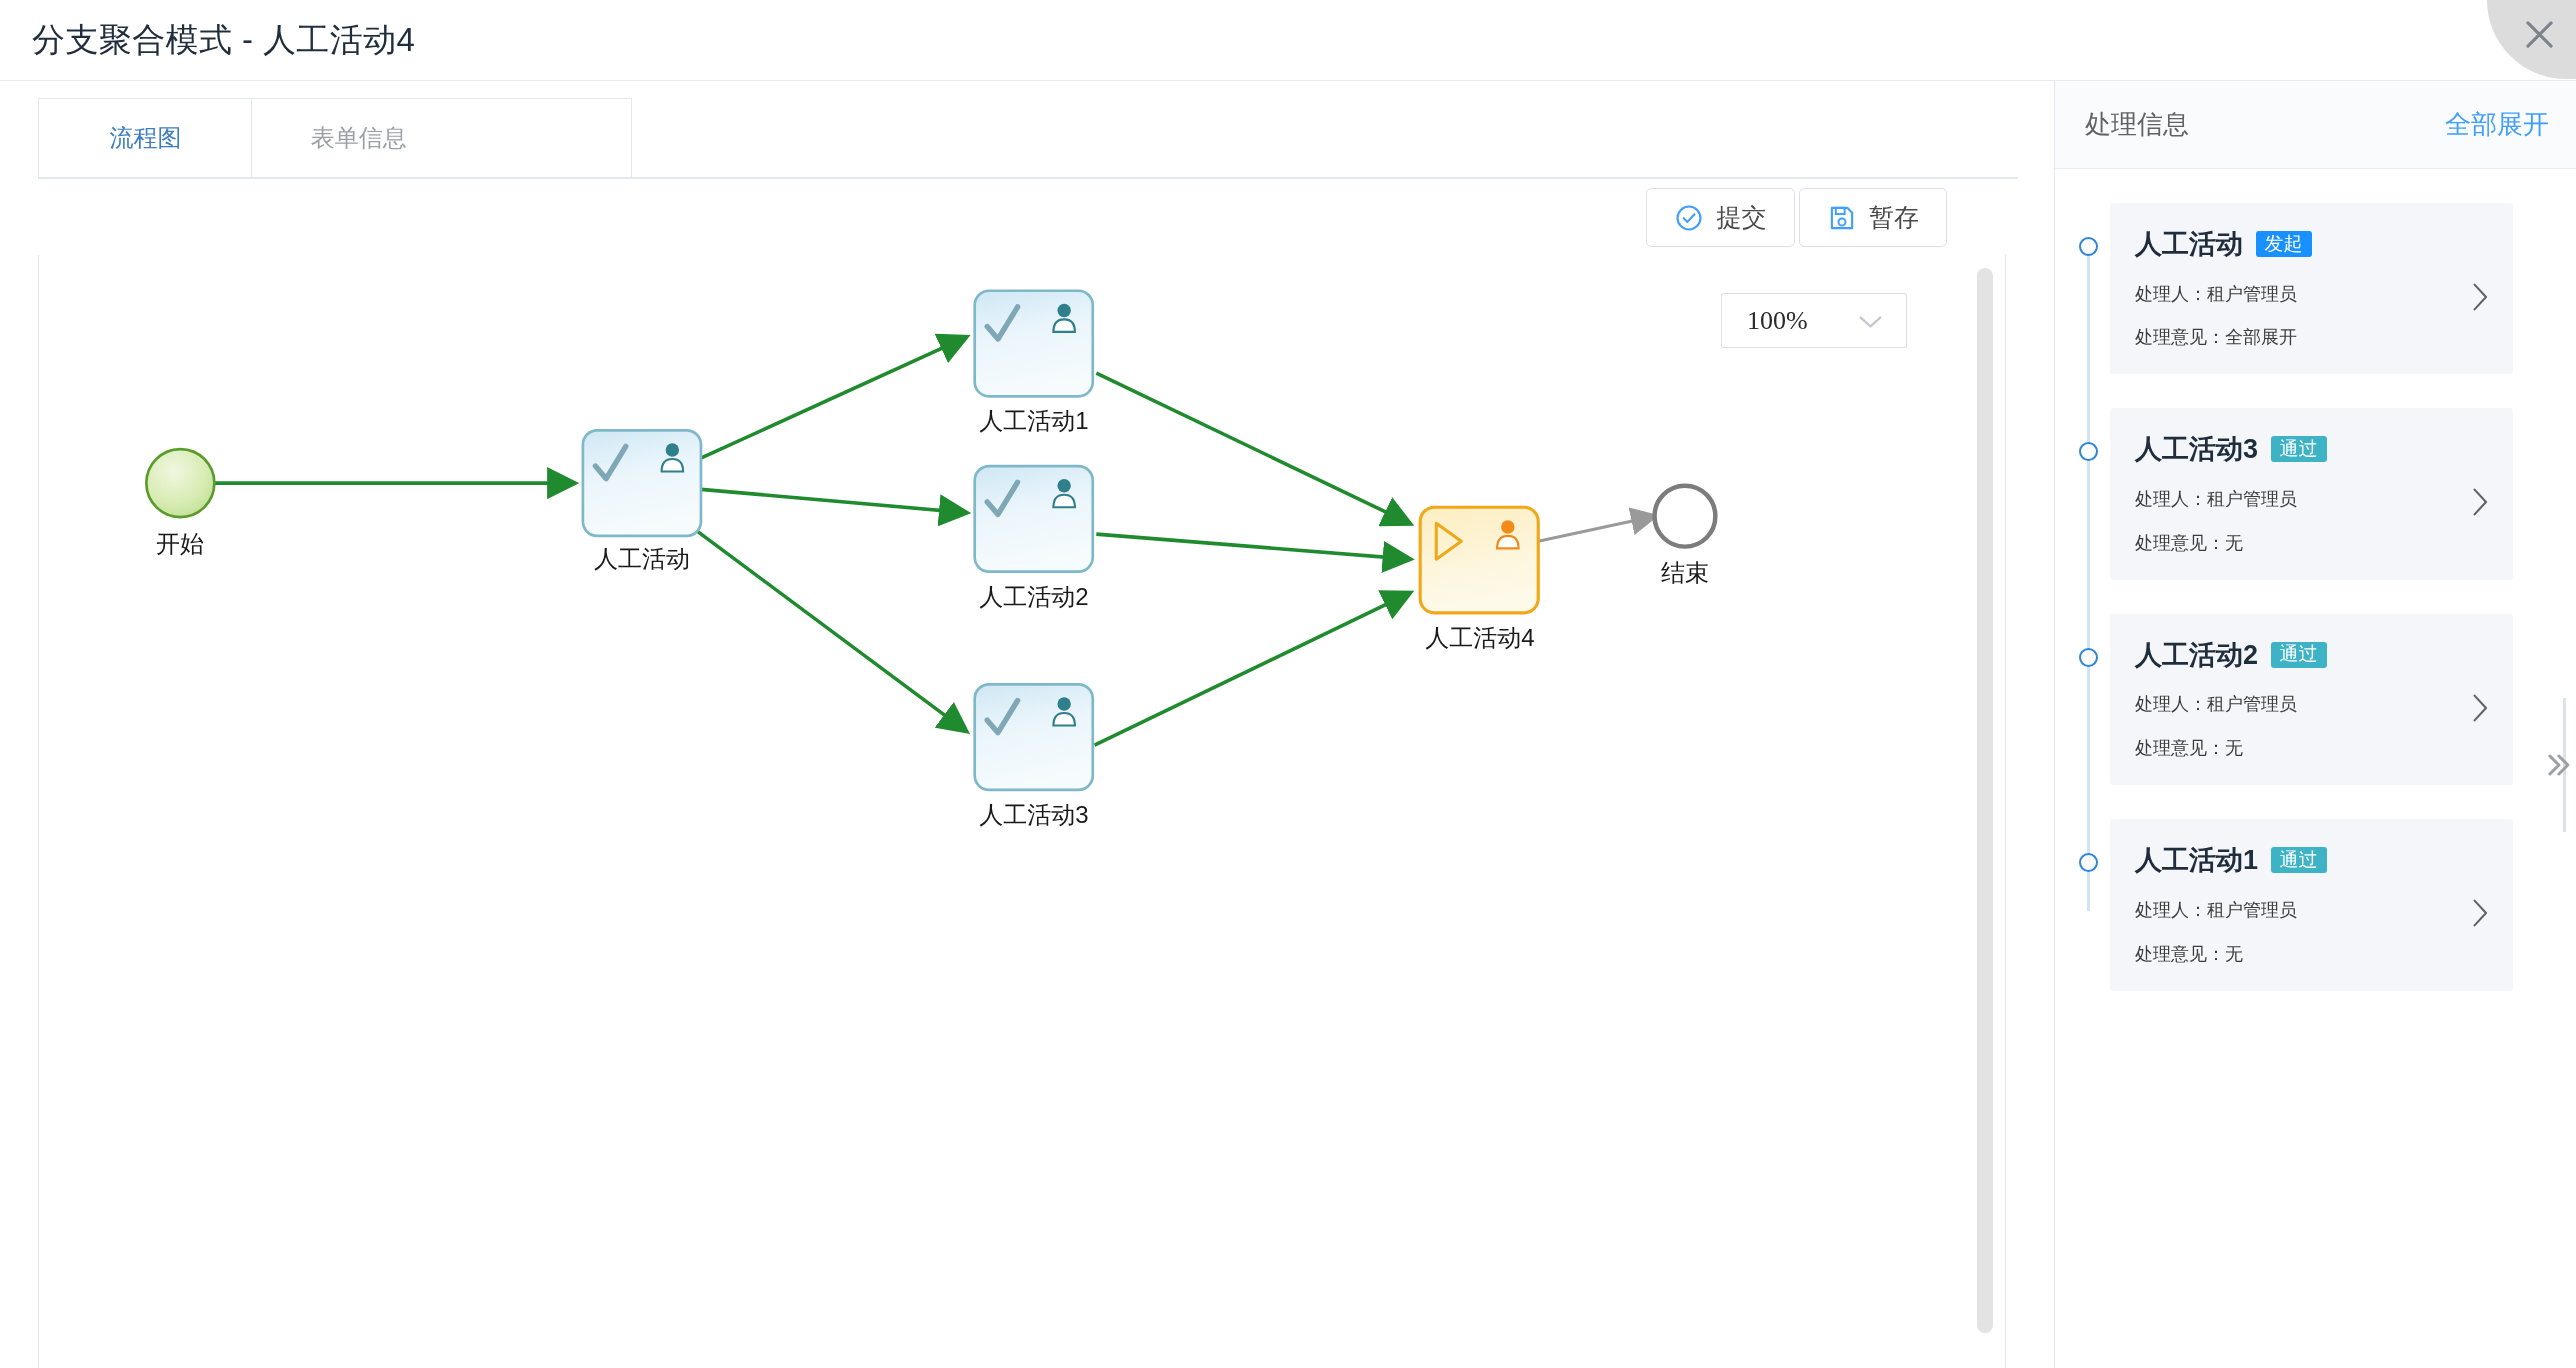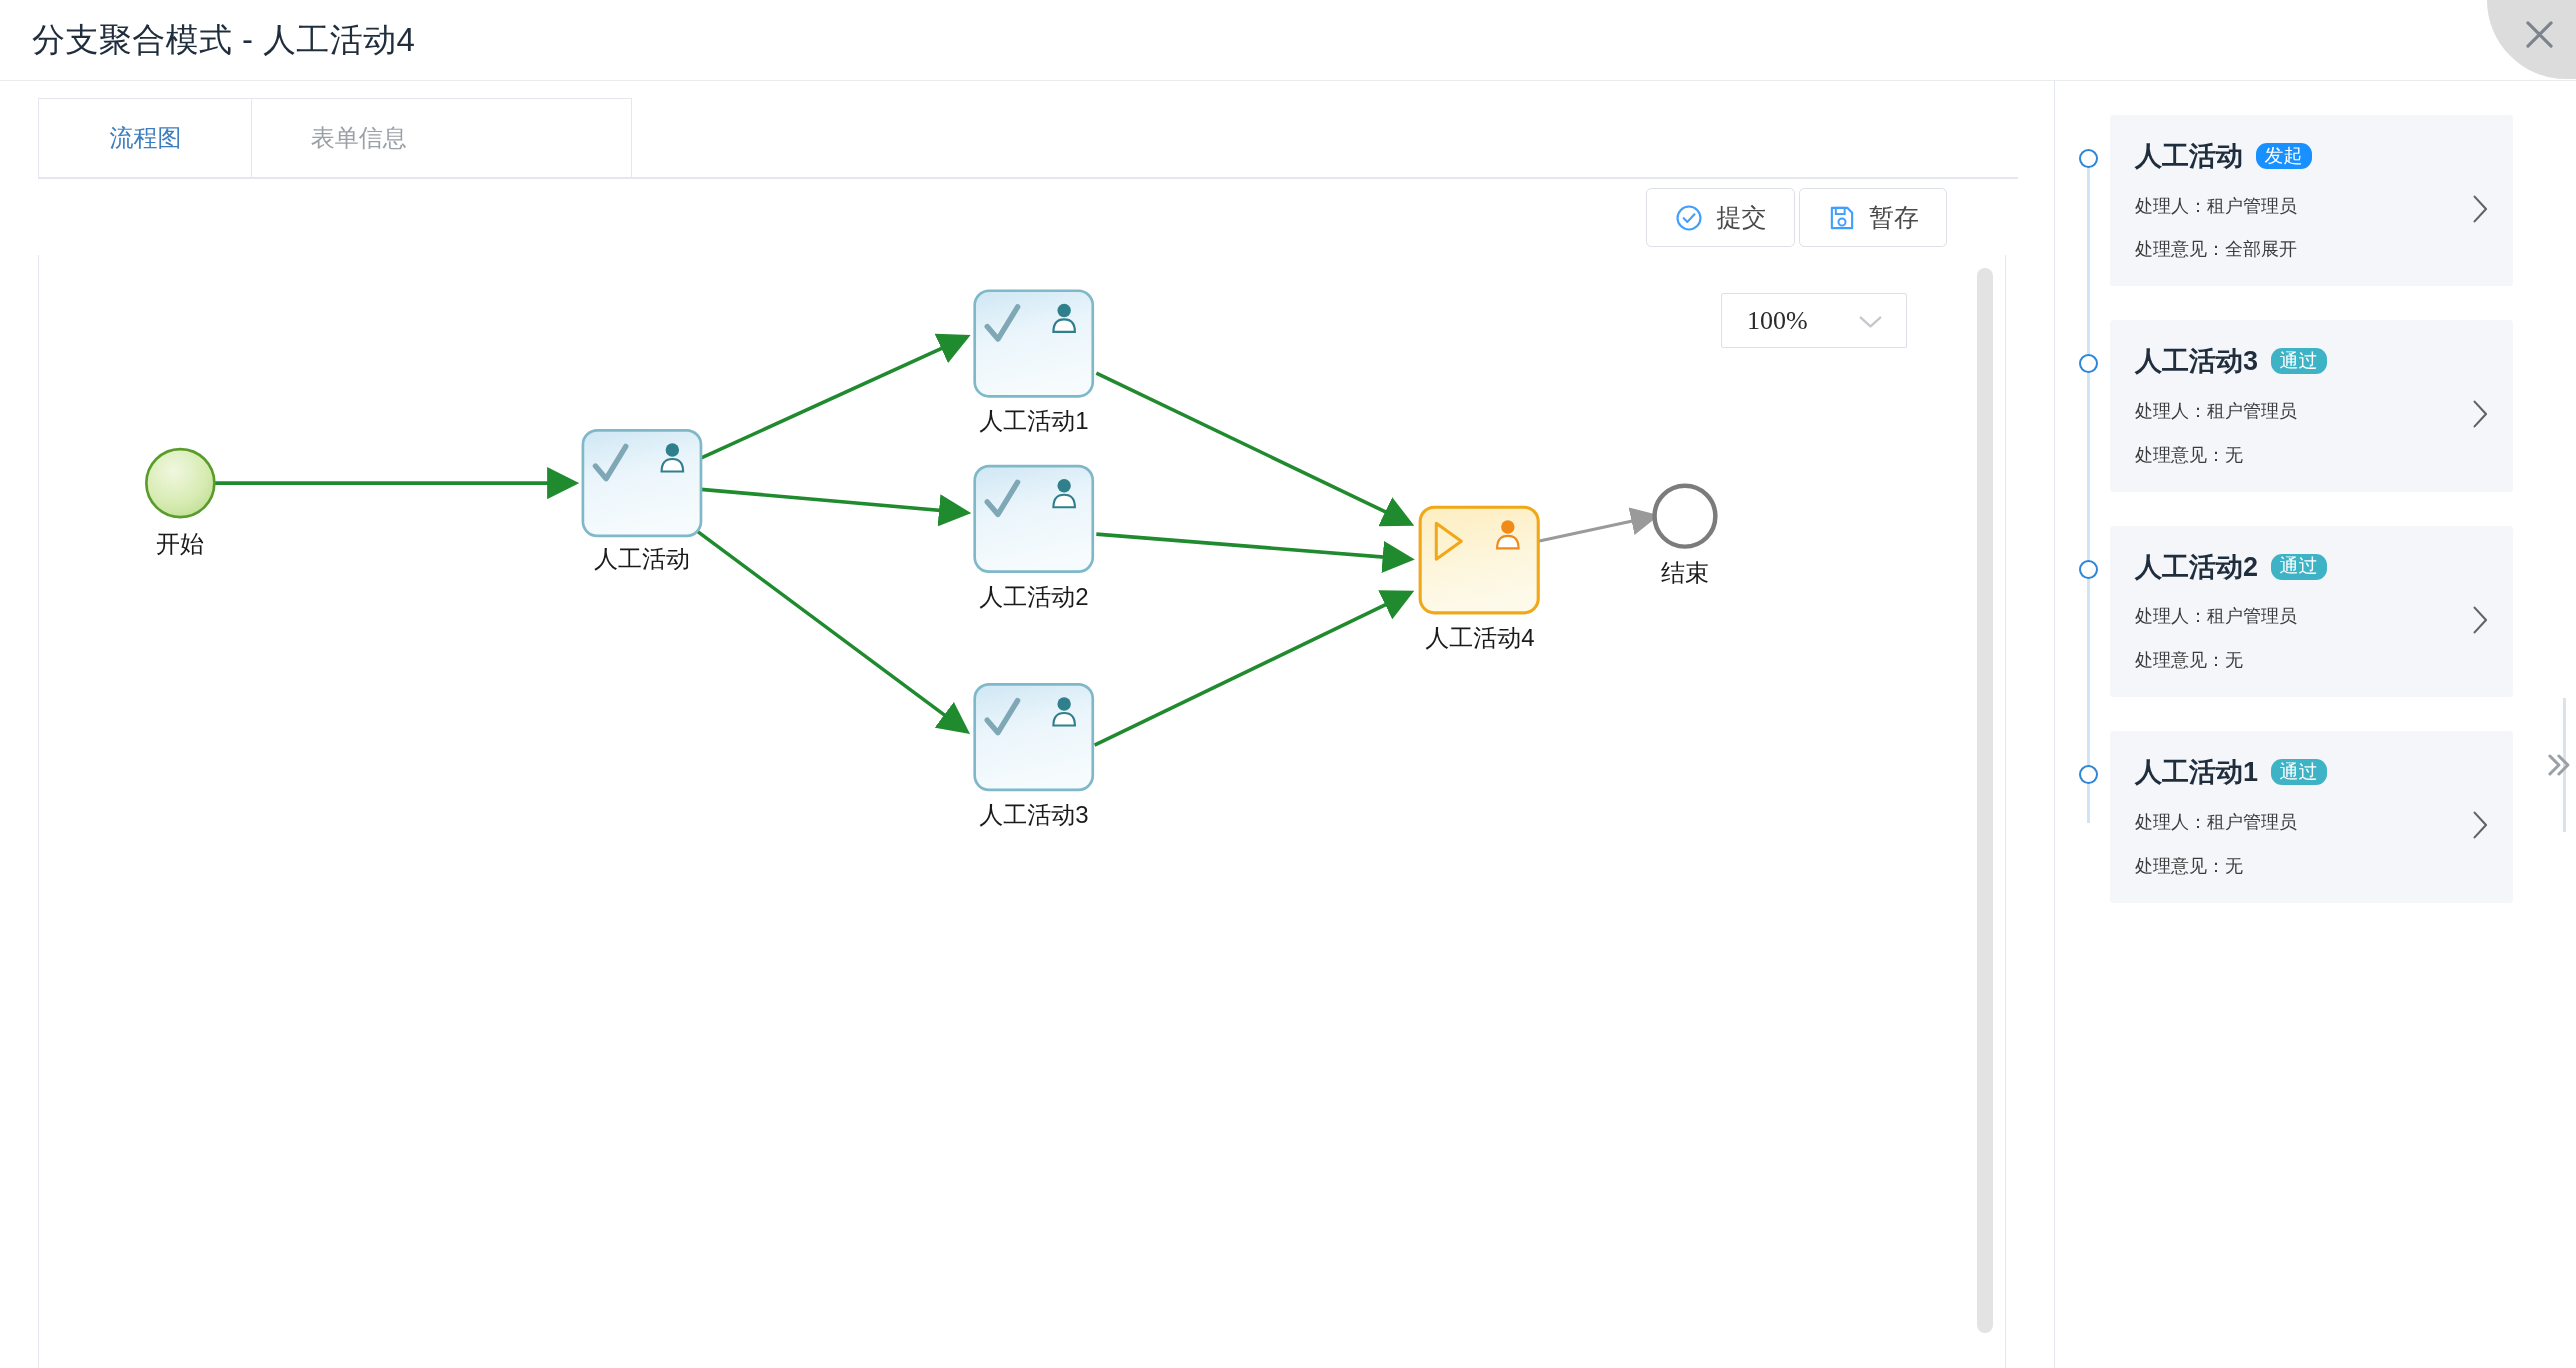--- a/index.html
+++ b/index.html
@@ -113,21 +113,21 @@
     width: 19px; height: 19px; border: 2.7px solid #2f86d6; border-radius: 50%;
     background: #fff; z-index: 2;
   }
   .tl-card {
     margin-left: 55px; width: 403px; background: #f4f6fa;
     border-radius: 3.6px; padding: 23px 25px 25px 25px; position: relative; cursor: pointer;
   }
   .tl-card-head { display: flex; align-items: center; gap: 12.5px; }
   .tl-name { font-size: 27px; font-weight: bold; color: #1f2d3d; }
   .tl-badge {
-    font-size: 19px; color: #fff; padding: 2.7px 9px 4.5px 9px; border-radius: 11px;
+    font-size: 19px; color: #fff; padding: 2.7px 9px 4.5px 9px; border-radius: 3px;
     line-height: 1; display: inline-block;
   }
   .tl-row { font-size: 18px; color: #3c3c3c; margin-top: 19.7px; }
   .tl-chev { position: absolute; right: 23px; top: 79px; }
 
   .collapse-handle {
     position: absolute; right: 0; top: 630px; width: 36px; height: 107px;
     display: flex; align-items: center; justify-content: center; cursor: pointer;
   }
   .panel-edge {
@@ -297,20 +297,24 @@
         <div class="nlabel" style="left:995px; top:544px;">人工活动3</div>
         <div class="nlabel" style="left:1441px; top:367px;">人工活动4</div>
         <div class="nlabel" style="left:1646px; top:302px;">结束</div>
 
         <div class="vscroll"></div>
 
       </div>
     </div>
 
     <div class="right-panel">
+      <div class="rp-header">
+        <div class="rp-title">处理信息</div>
+        <div class="rp-expand">全部展开</div>
+      </div>
 
       <div class="timeline">
         <div class="rail"></div>
 
         <div class="tl-item">
           <div class="tl-dot"></div>
           <div class="tl-card">
             <div class="tl-card-head">
               <span class="tl-name">人工活动</span>
               <span class="tl-badge" style="background:#1890ff;">发起</span>

